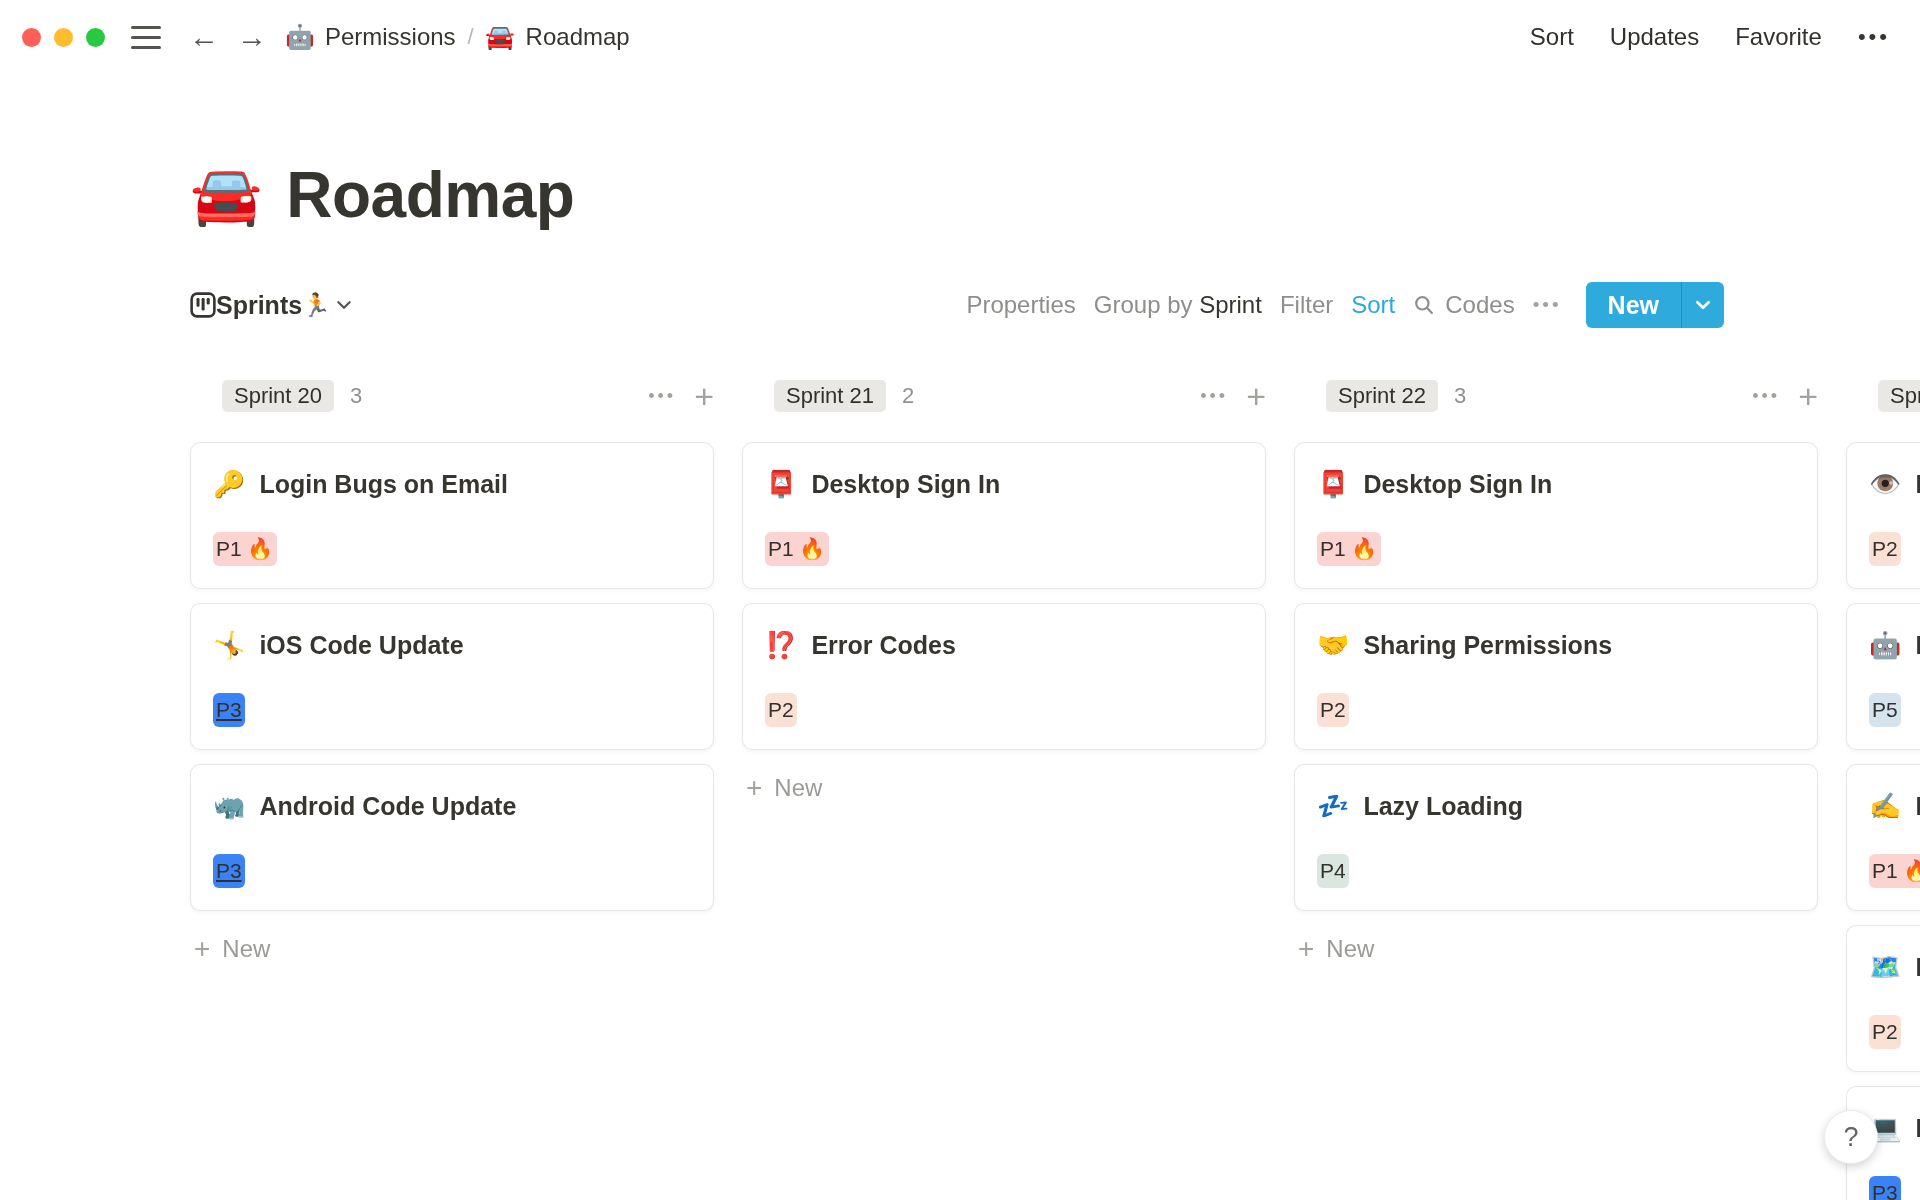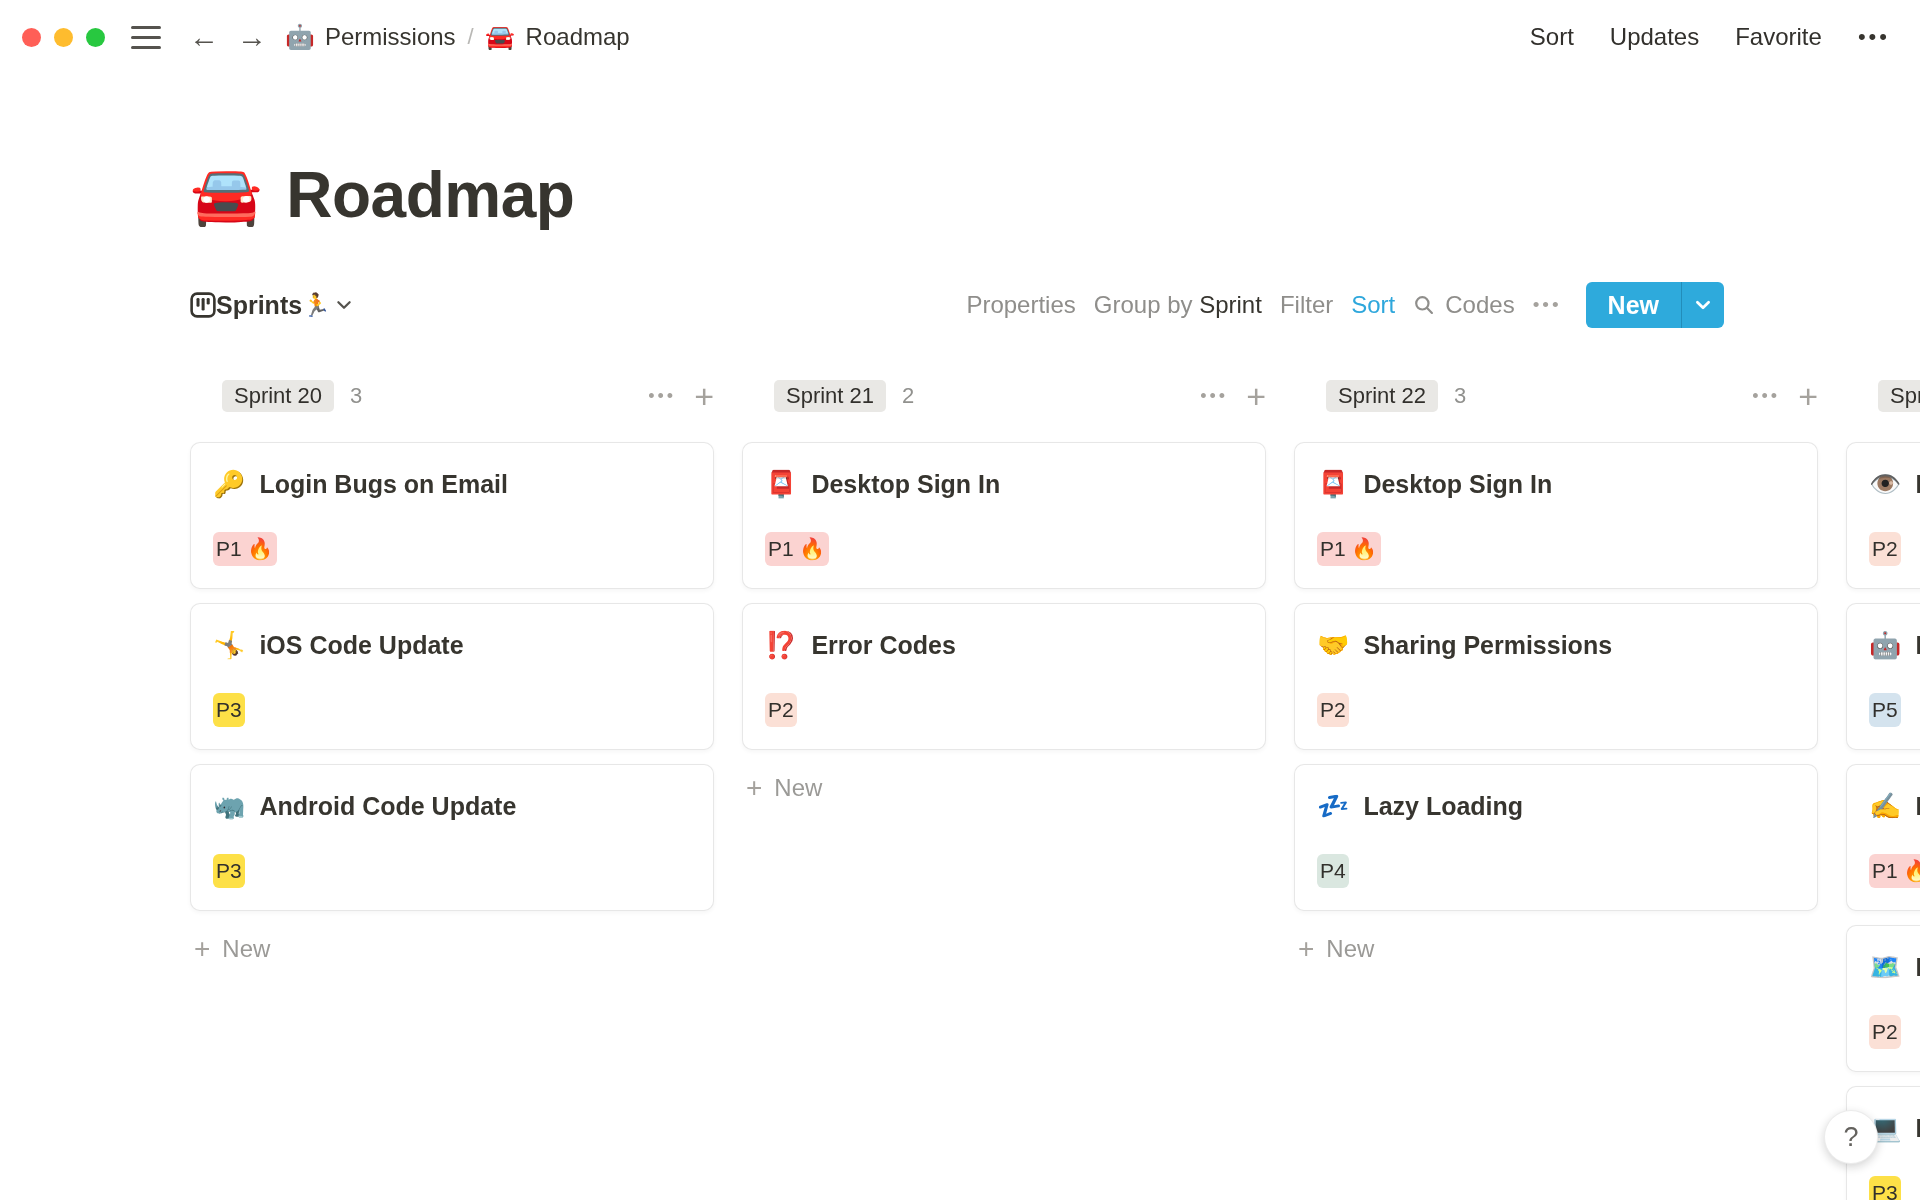--- a/index.html
+++ b/index.html
@@ -65,21 +65,21 @@
   .card { background: #fff; border: 1px solid rgba(15,15,15,0.10); border-radius: 10px;
     min-height: 135px; padding: 26px 22px 22px; cursor: pointer;
     box-shadow: 0 2px 4px rgba(15,15,15,0.04); }
   .card-title { display: flex; align-items: center; gap: 14px; font-size: 25px; font-weight: 600;
     color: #37352F; white-space: nowrap; }
   .card-title .emoji { font-size: 26px; font-weight: 400; }
   .badge { display: inline-block; margin-top: 32px; font-size: 21px; color: #32302C;
     padding: 5px 3px; border-radius: 6px; white-space: nowrap; }
   .badge.p1 { background: #FBD3D1; }
   .badge.p2 { background: #FBE0D6; }
-  .badge.p3 { background: #fde047; }
+  .badge.p3 { background: #3b82f6; text-decoration: underline; }
   .badge.p4 { background: #DAE7E0; }
   .badge.p5 { background: #D4E3EE; }
   .col-footer { display: flex; align-items: center; gap: 12px; margin-top: 18px; color: #9B9A97;
     font-size: 24px; cursor: pointer; padding: 6px 4px; }
   .col-footer .plus { font-size: 28px; font-weight: 300; color: #A5A29D; line-height: 1; }
 
   
   .help-btn { position: fixed; right: 42px; bottom: 36px; width: 54px; height: 54px;
     border-radius: 50%; background: #fff; border: 1px solid rgba(15,15,15,0.08);
     box-shadow: 0 3px 10px rgba(15,15,15,0.18); display: flex; align-items: center;

